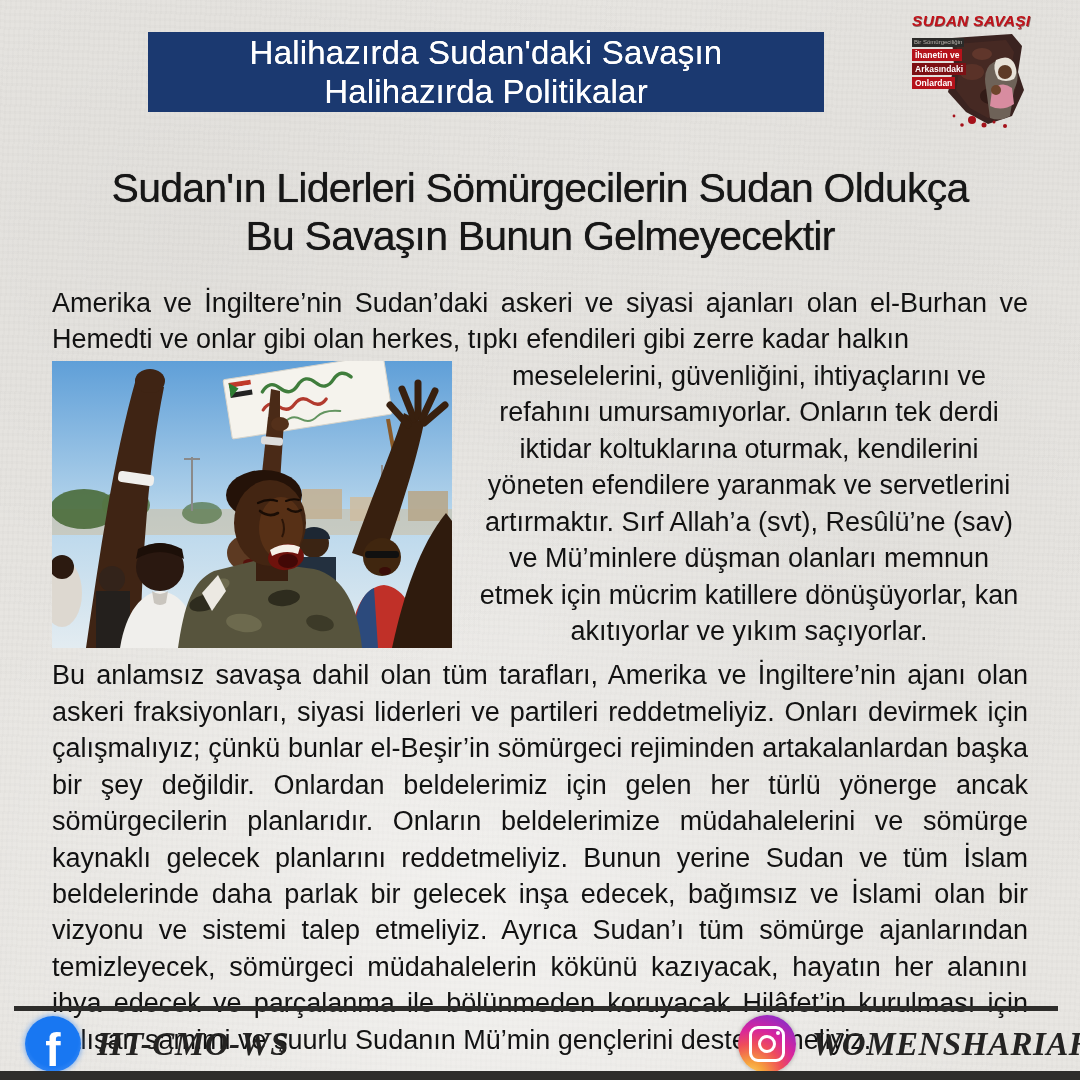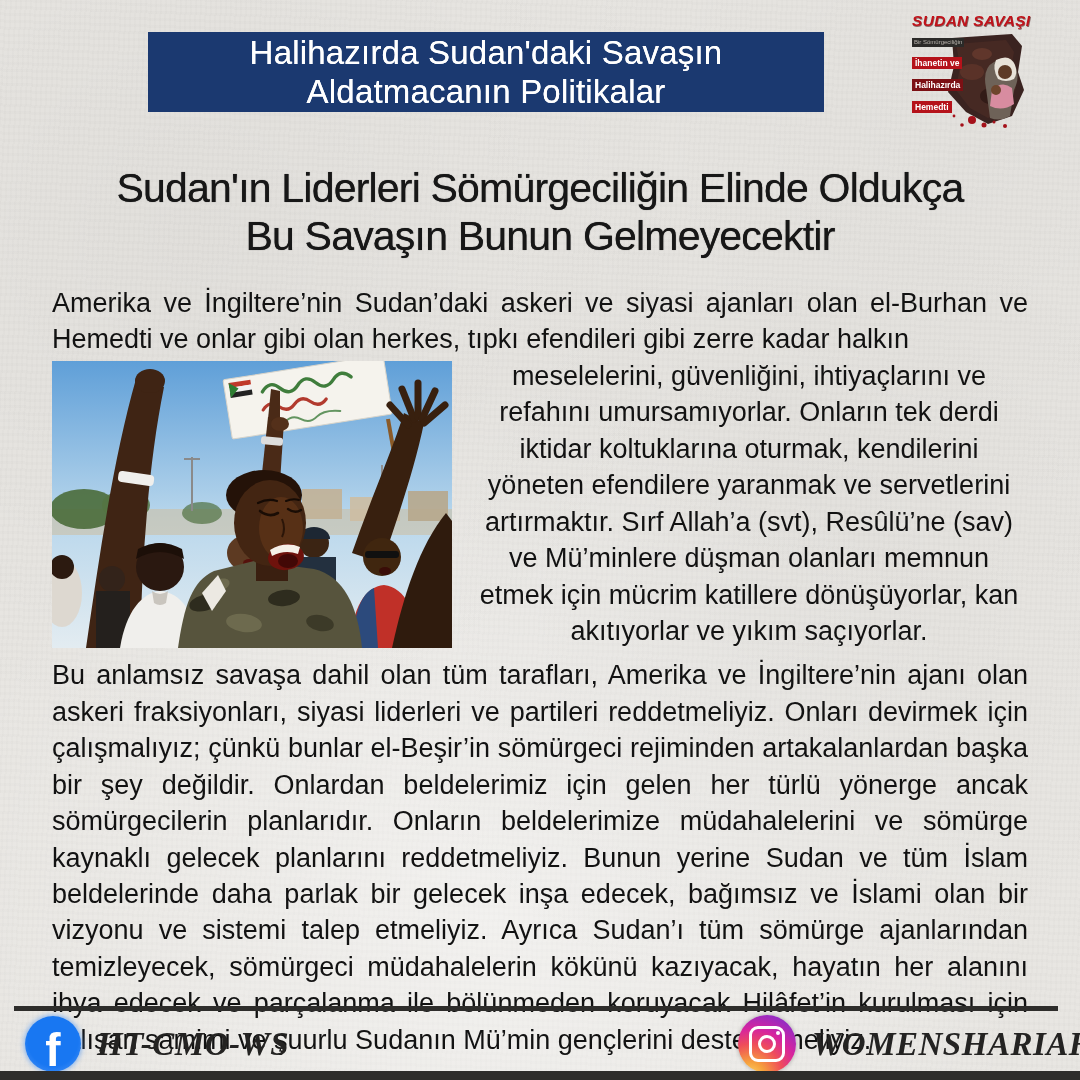--- a/index.html
+++ b/index.html
@@ -28,21 +28,21 @@
   .banner-line{font-size:33px;line-height:39px;font-weight:400;letter-spacing:0.2px;
     text-shadow:0 0 0.5px #fff;}
 
   .logo{position:absolute;left:912px;top:12px;width:114px;height:122px;}
   .logo-title{font-size:15.5px;font-weight:700;color:#c1121a;letter-spacing:0.3px;
     white-space:nowrap;text-shadow:0.6px 0.6px 0 rgba(60,0,0,0.55);font-style:italic;text-align:right;}
   .logo-body{position:relative;height:100px;margin-top:2px;}
   .logo-map{position:absolute;right:-2px;top:0;width:86px;height:96px;}
   .chips{position:absolute;left:0;top:6px;z-index:3;}
   .chip-tag{font-size:6px;color:#b9b4ae;background:#2b2a28;padding:1px 2px;width:fit-content;line-height:7px;}
-  .chip{font-size:8.5px;font-weight:700;color:#ffffff;background:#b5121a;margin-top:10px;
+  .chip{font-size:8.5px;font-weight:700;color:#ffffff;background:#b5121a;margin-top:2px;
     padding:1px 3px;width:fit-content;line-height:10px;}
   .chip.dark{background:#7c1014;}
 
   
   .headline{margin-top:24px;text-align:center;color:#171717;}
   .headline div{font-size:41px;line-height:48px;font-weight:400;letter-spacing:-0.8px;
     text-shadow:0 0 0.7px #171717;}
 
   
   .article{margin:25px 52px 0 52px;color:#121212;font-size:27px;line-height:1.35;}
@@ -73,21 +73,21 @@
   .ig-dot{position:absolute;top:2px;right:2px;width:4px;height:4px;border-radius:50%;background:#ffffff;}
 </style>
 </head>
 <body>
 
 <div class="page">
 
   <div class="header">
     <div class="banner">
       <div class="banner-line">Halihazırda Sudan'daki Savaşın</div>
-      <div class="banner-line">Aldatmacanın Politikalar</div>
+      <div class="banner-line">Halihazırda Politikalar</div>
     </div>
 
     <div class="logo">
       <div class="logo-title">SUDAN SAVAŞI</div>
       <div class="logo-body">
         <svg class="logo-map" viewBox="0 0 86 96">
           <path d="M10,6 L70,2 L80,14 L76,40 L82,58 L70,84 L46,92 L24,80 L6,60 L12,34 Z" fill="#3a2320"></path>
           <path d="M14,12 L64,8 L72,20 L68,42 L74,56 L64,78 L46,86 L28,76 L14,58 L18,34 Z" fill="#4a2a24" opacity="0.8"></path>
           <ellipse cx="30" cy="40" rx="12" ry="8" fill="#6b3a2e" opacity="0.55"></ellipse>
           <ellipse cx="52" cy="64" rx="14" ry="9" fill="#2a1512" opacity="0.7"></ellipse>
@@ -102,29 +102,29 @@
           <circle cx="30" cy="88" r="4" fill="#a5111a"></circle>
           <circle cx="42" cy="93" r="2.5" fill="#a5111a"></circle>
           <circle cx="20" cy="93" r="1.8" fill="#a5111a"></circle>
           <circle cx="52" cy="90" r="1.5" fill="#a5111a"></circle>
           <circle cx="12" cy="84" r="1.4" fill="#a5111a"></circle>
           <circle cx="63" cy="94" r="2" fill="#a5111a"></circle>
         </svg>
         <div class="chips">
           <div class="chip-tag">Bir Sömürgeciliğin</div>
           <div class="chip">İhanetin ve</div>
-          <div class="chip dark">Halihazırda</div>
-          <div class="chip">Hemedti</div>
+          <div class="chip dark">Arkasındaki</div>
+          <div class="chip">Onlardan</div>
         </div>
       </div>
     </div>
   </div>
 
   <div class="headline">
-    <div>Sudan'ın Liderleri Sömürgeciliğin Elinde Oldukça</div>
+    <div>Sudan'ın Liderleri Sömürgecilerin Sudan Oldukça</div>
     <div>Bu Savaşın Bunun Gelmeyecektir</div>
   </div>
 
   <div class="article">
     <div class="p-intro">Amerika ve İngiltere’nin Sudan’daki askeri ve siyasi ajanları olan el-Burhan ve Hemedti ve onlar gibi olan herkes, tıpkı efendileri gibi zerre kadar halkın</div>
 
     <div class="p-wrap">
       <svg class="photo" viewBox="0 0 400 287" preserveAspectRatio="none">
         <defs>
           <linearGradient id="sky" x1="0" y1="0" x2="0" y2="1">

